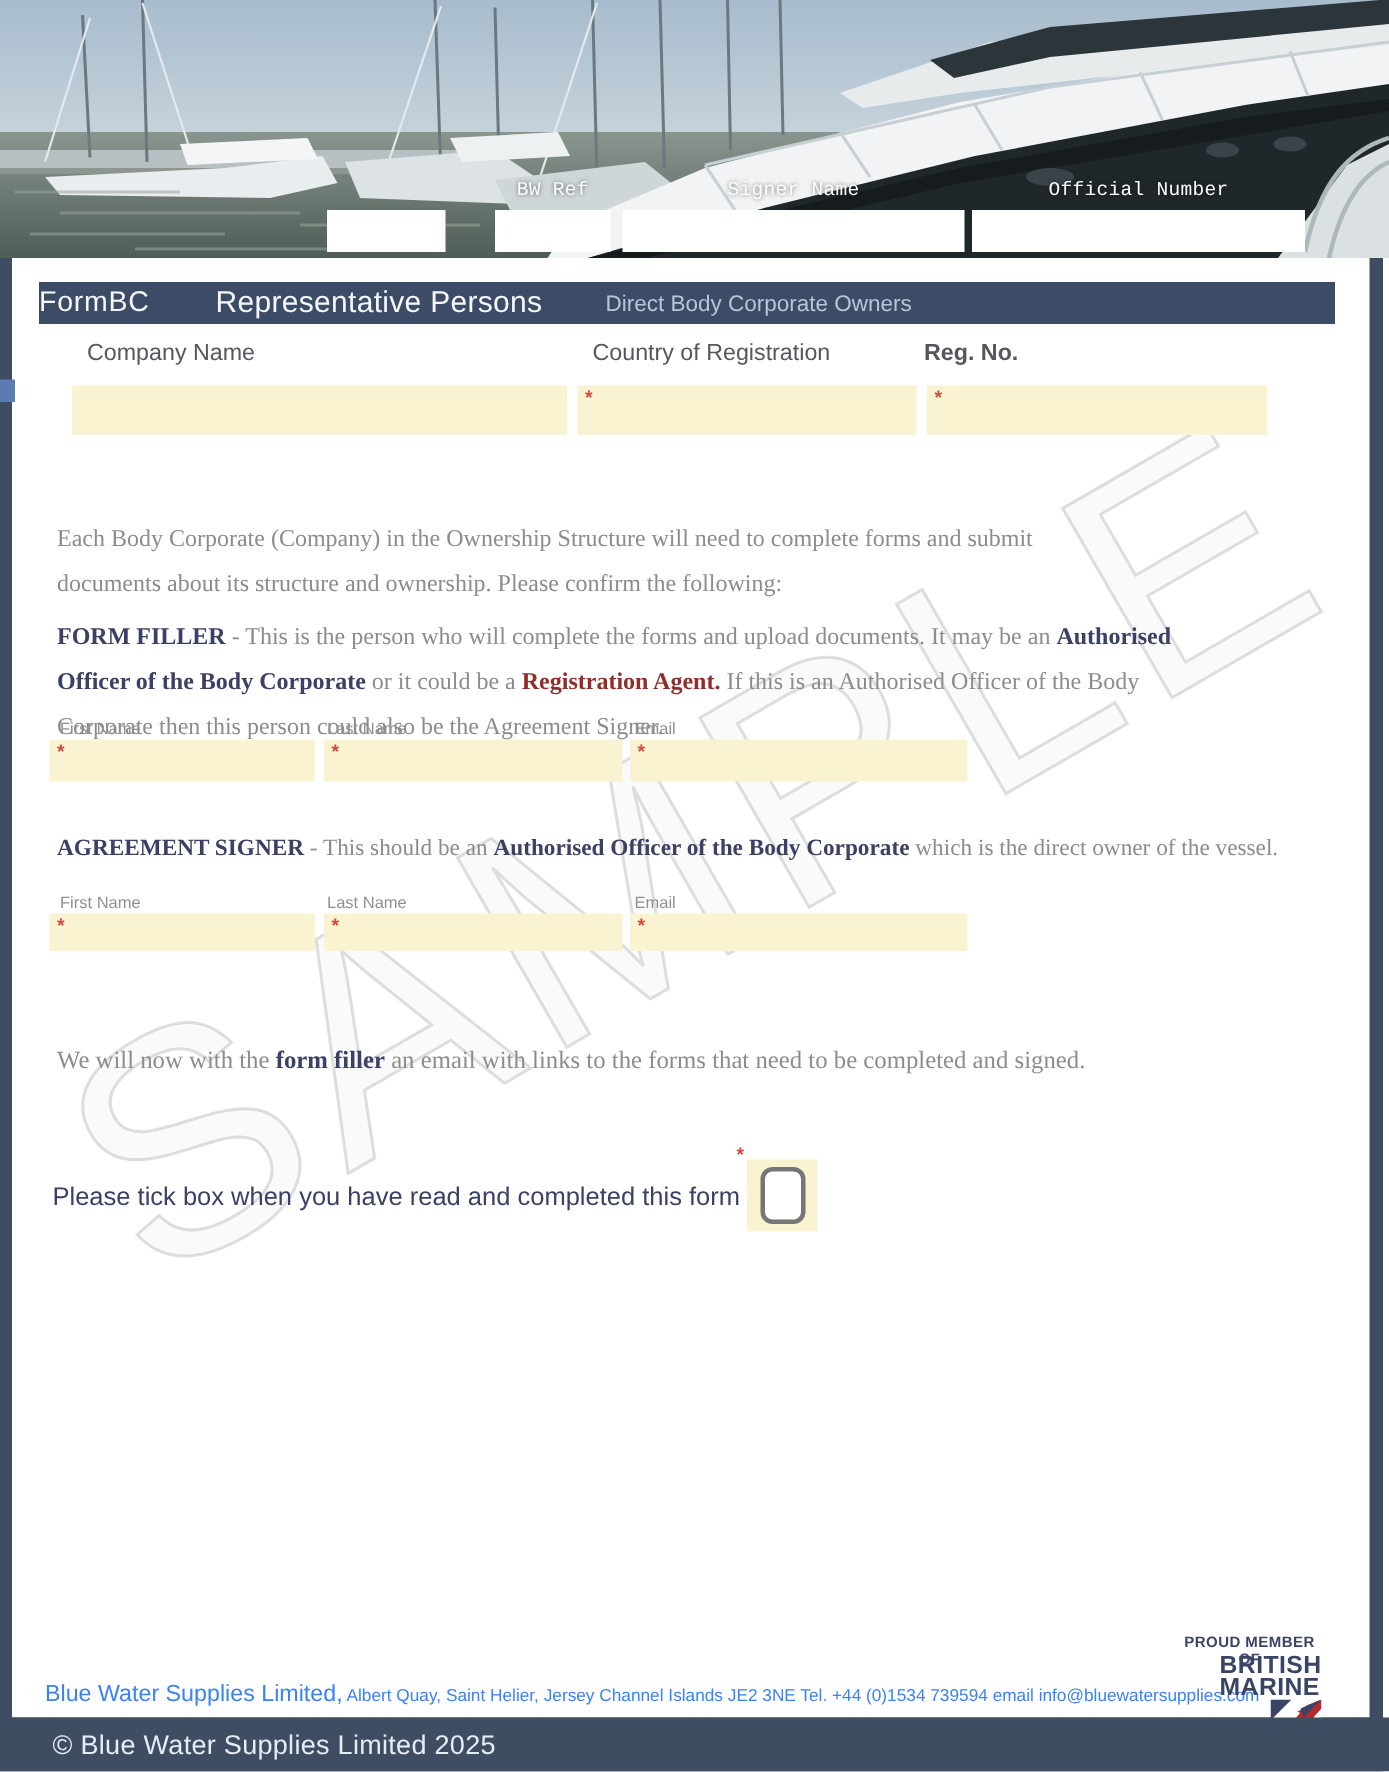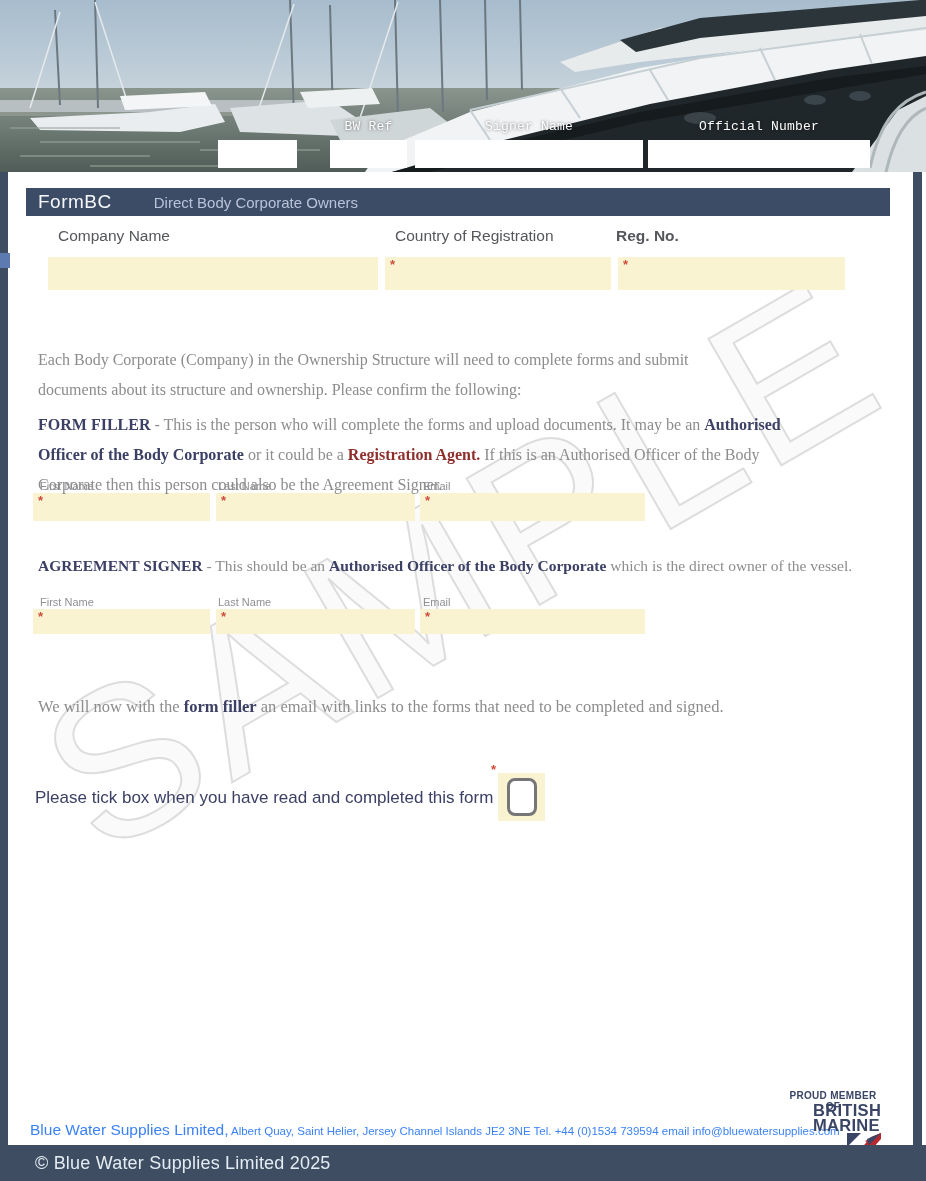--- a/index.html
+++ b/index.html
@@ -18,21 +18,21 @@
   .photo-box{top:140px;height:28px;background:#ffffff;}
 
   
   .backdrop{left:0;top:172px;width:922px;height:1009px;background:#3e4d62;}
   .page{left:8px;top:172px;width:905px;height:973px;background:#ffffff;}
   .edge-marker{left:0;top:253px;width:10px;height:15px;background:#5d7bb1;}
 
   
   .titlebar{left:26px;top:188px;width:864px;height:28px;background:#3d4c66;
     display:flex;align-items:center;color:#f4f6f9;z-index:3;}
-  .titlebar .code{font-size:19px;margin-left:12px;letter-spacing:.5px;}
+  .titlebar .code{font-size:19px;margin-left:0;letter-spacing:.5px;}
   .titlebar .main{font-size:20px;margin-left:44px;letter-spacing:.2px;}
   .titlebar .sub{font-size:15px;margin-left:42px;color:#b9c3d9;}
 
   
   .flabel{color:#55575c;font-size:15.5px;z-index:3;}
   .flabel-sm{color:#8f9094;font-size:11px;z-index:3;}
   .field{background:#faf3d2;z-index:2;}
   .ast{color:#cf4a3a;font-size:13px;font-weight:bold;display:block;
     padding:3px 0 0 5px;line-height:10px;}
 
@@ -163,20 +163,21 @@
 </div>
 
 <div class="abs backdrop"></div>
 <div class="abs page"></div>
 <div class="abs edge-marker"></div>
 
 <div class="abs watermark">SAMPLE</div>
 
 <div class="abs titlebar">
   <span class="code">FormBC</span>
+  <span class="main">Representative Persons</span>
   <span class="sub">Direct Body Corporate Owners</span>
 </div>
 
 <div class="abs flabel" style="left:58px;top:227px;">Company Name</div>
 <div class="abs flabel" style="left:395px;top:227px;">Country of Registration</div>
 <div class="abs flabel" style="left:616px;top:227px;font-weight:bold;">Reg. No.</div>
 
 <div class="abs field" style="left:48px;top:257px;width:330px;height:33px;"></div>
 <div class="abs field" style="left:385px;top:257px;width:226px;height:33px;">
   <span class="ast">*</span>

